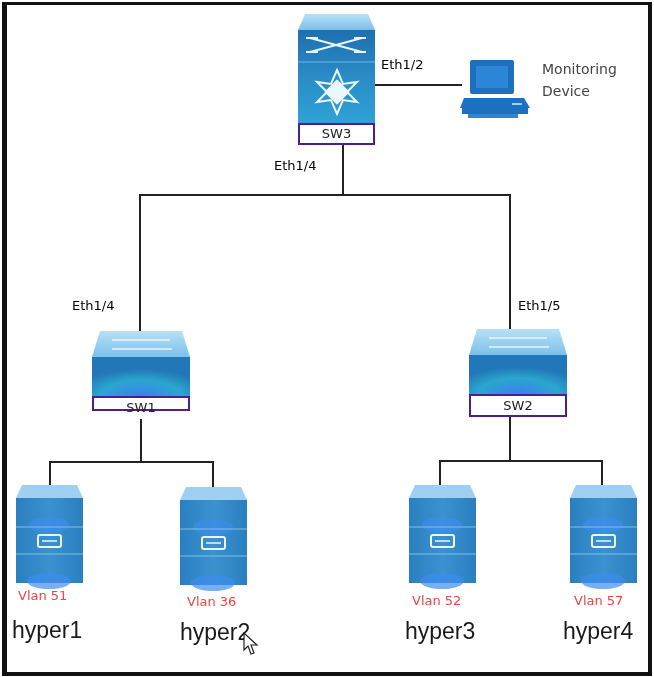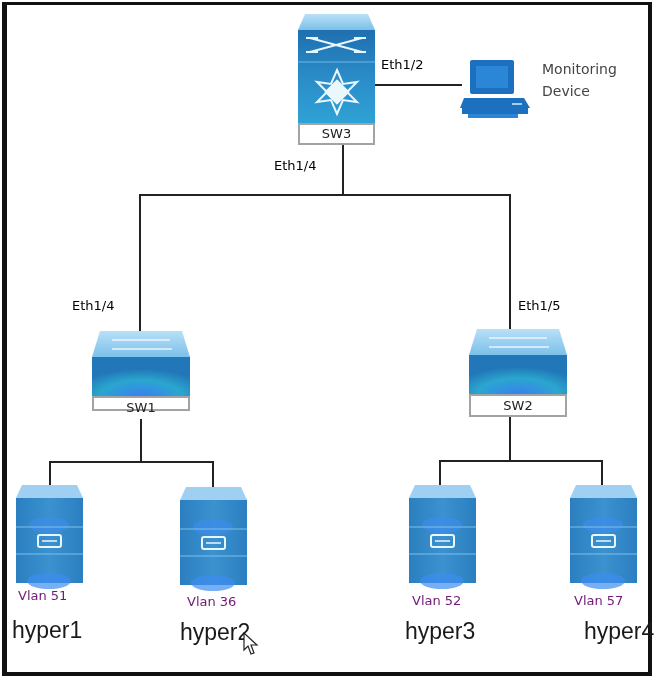--- a/index.html
+++ b/index.html
@@ -5,24 +5,24 @@
   html, body { margin: 0; padding: 0; background: #ffffff; }
   body { width: 654px; height: 677px; position: relative; overflow: hidden;
          font-family: "Liberation Sans", "DejaVu Sans", sans-serif; }
   .frame { position: absolute; left: 2px; top: 2px; width: 641px; height: 667px;
            border-left: 5px solid #111; border-top: 3px solid #111;
            border-right: 4px solid #111; border-bottom: 4px solid #111;
            box-sizing: content-box; }
   svg.diagram { position: absolute; left: 0; top: 0; }
   .lbl { position: absolute; color: #333; font-family: "DejaVu Sans", sans-serif; font-size: 13px; white-space: nowrap; }
   .port { font-size: 13px; color: #000000; }
-  .vlan { font-size: 13px; color: #701a75; }
+  .vlan { font-size: 13px; color: #ef4444; }
   .host { font-family: "Liberation Sans", sans-serif; font-size: 23px; color: #1a1a1a; }
   .mon { font-size: 14px; color: #444; line-height: 22px; }
-  .swlabel { position: absolute; background: #fff; border: 2px solid #a3a3a3; box-sizing: border-box;
+  .swlabel { position: absolute; background: #fff; border: 2px solid #4c1d95; box-sizing: border-box;
              text-align: center; font-family: "DejaVu Sans", sans-serif; font-size: 13px; color: #222; }
   .cursor { position: absolute; left: 243px; top: 632px; }
 </style>
 </head>
 <body>
 
 <div class="frame"></div>
 
 <svg class="diagram" width="654" height="677">
   <defs>
@@ -163,17 +163,17 @@
 <div class="lbl vlan" style="left:18px;top:588px;">Vlan 51</div>
 <div class="lbl host" style="left:12px;top:617px;">hyper1</div>
 
 <div class="lbl vlan" style="left:187px;top:594px;">Vlan 36</div>
 <div class="lbl host" style="left:180px;top:619px;">hyper2</div>
 
 <div class="lbl vlan" style="left:412px;top:593px;">Vlan 52</div>
 <div class="lbl host" style="left:405px;top:618px;">hyper3</div>
 
 <div class="lbl vlan" style="left:574px;top:593px;">Vlan 57</div>
-<div class="lbl host" style="left:563px;top:618px;margin-left:21px;">hyper4</div>
+<div class="lbl host" style="left:563px;top:618px;">hyper4</div>
 
 <svg class="cursor" width="16" height="24">
   <polygon points="1,1 1,18 5,14 8,22 11,21 8,13 14,13" fill="#fff" stroke="#222" stroke-width="1.2"></polygon>
 </svg>
 
 </body></html>

